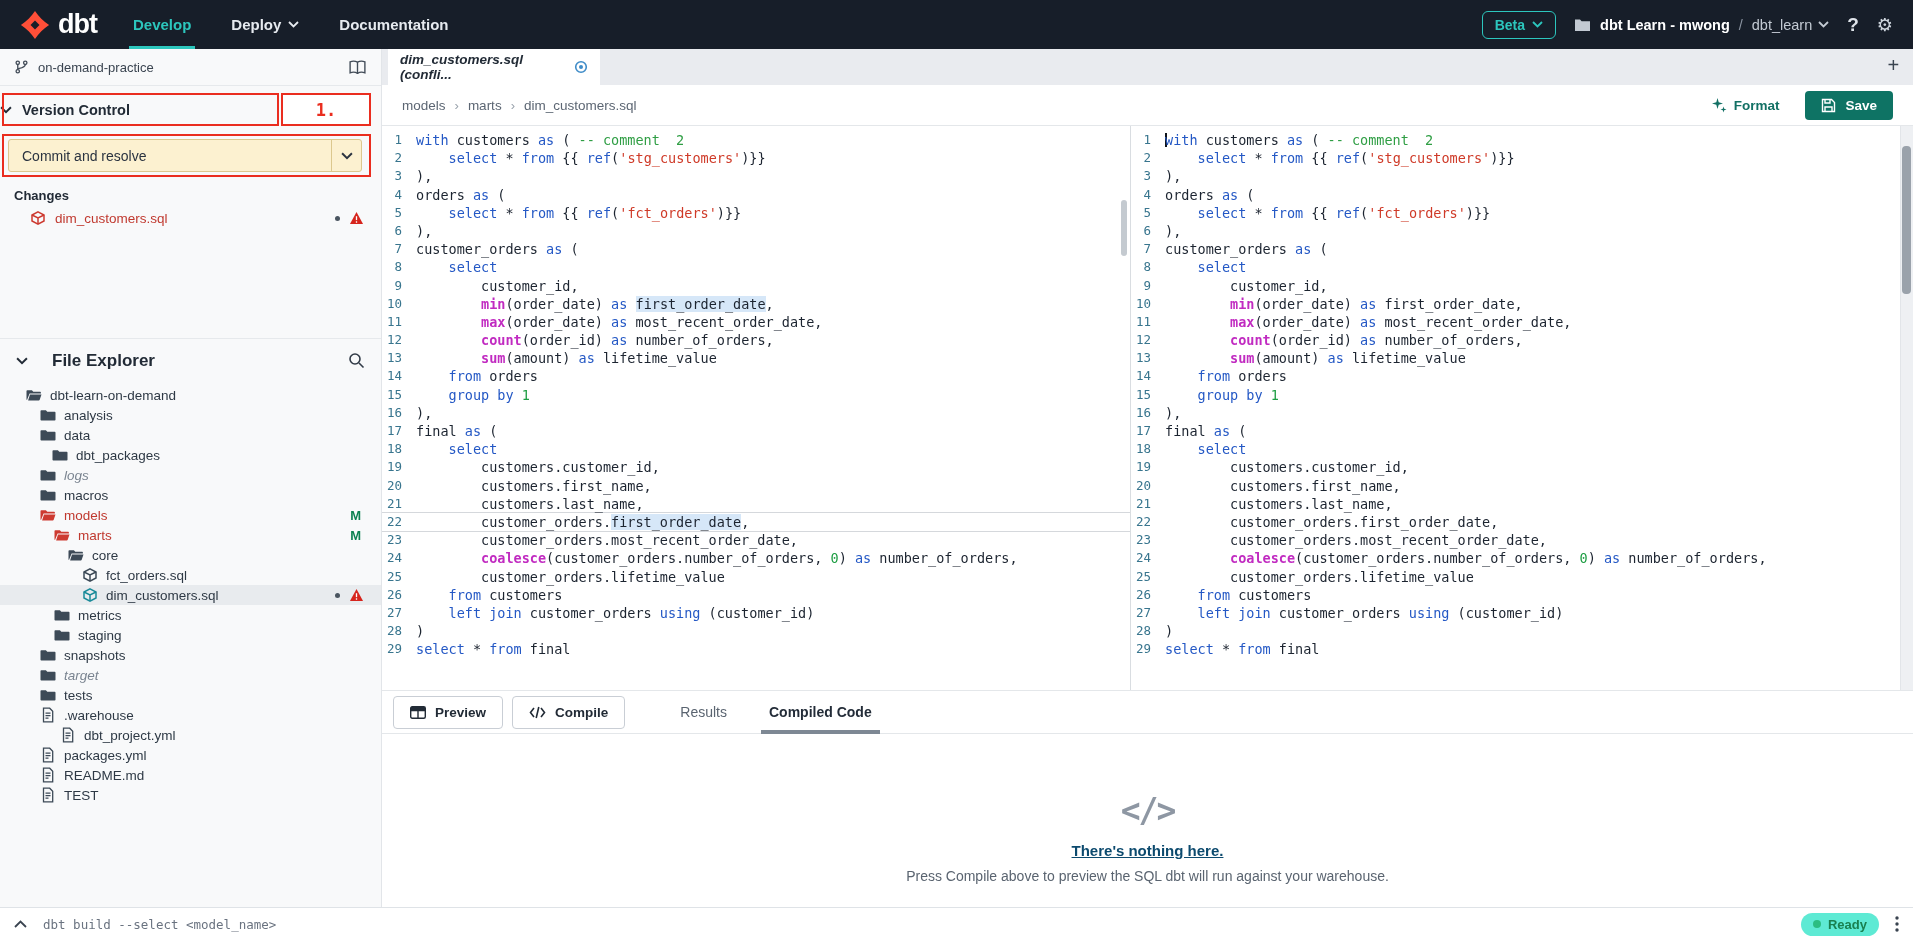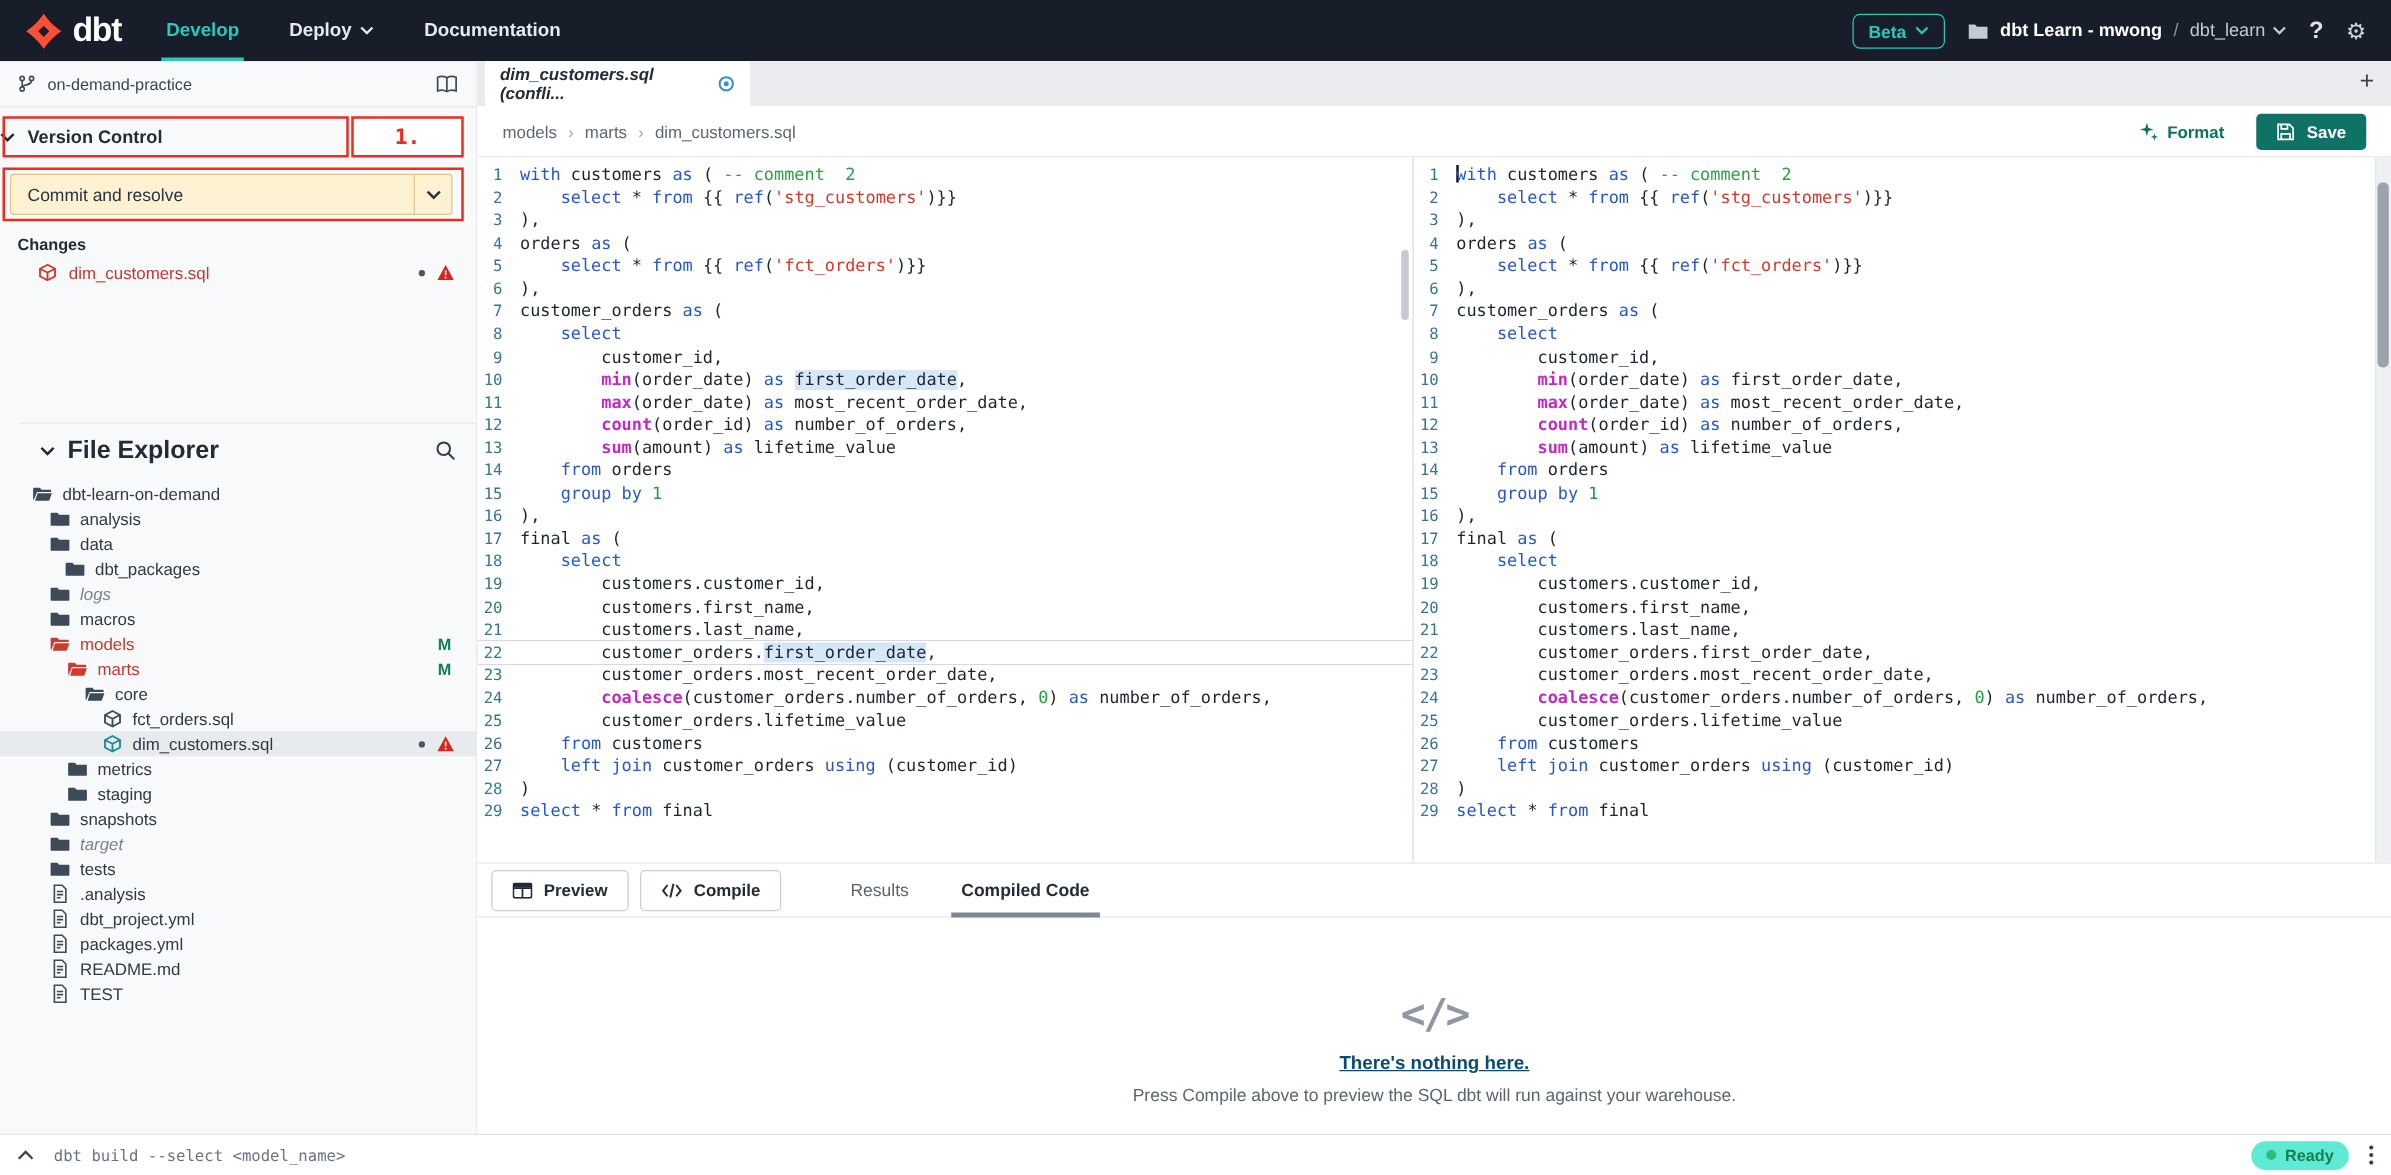--- a/index.html
+++ b/index.html
@@ -31,21 +31,21 @@
   .ann-vc { left:2px; top:44px; width:277px; height:33px; }
   .ann-1 { left:281px; top:44px; width:90px; height:33px; background:#fff; display:flex; align-items:center; justify-content:center; color:#ea2d1f; font-family:"DejaVu Sans Mono",monospace; font-weight:700; font-size:17px; }
   .ann-commit { left:2px; top:85px; width:369px; height:43px; }
   .commit-btn { position:absolute; left:8px; top:90px; width:354px; height:33px; display:flex; align-items:stretch; background:#fcf1d0; border:1px solid #dcc88e; border-radius:3px; cursor:pointer; }
   .commit-label { flex:1; display:flex; align-items:center; padding-left:13px; font-size:14px; color:#2a3340; }
   .commit-caret { width:30px; display:flex; align-items:center; justify-content:center; border-left:1px solid #dcc88e; color:#2a3340; }
   .changes-label { position:absolute; top:139px; left:14px; font-size:13px; font-weight:700; color:#222b36; }
   .changes-row { position:absolute; top:157px; left:0; right:0; height:24px; display:flex; align-items:center; padding-left:30px; gap:9px; font-size:13.5px; color:#c0392f; }
   .row-dot { position:absolute; right:41px; width:5px; height:5px; border-radius:50%; background:#4a5560; }
   .row-warn { position:absolute; right:17px; display:flex; }
-  .fe-header { position:absolute; top:289px; left:16px; right:0; height:44px; border-top:1px solid #e6e9ec; display:flex; align-items:center; padding:0 16px; gap:10px; font-size:20px; font-weight:700; color:#222b36; }
+  .fe-header { position:absolute; top:289px; left:0; right:0; height:44px; border-top:1px solid #e6e9ec; display:flex; align-items:center; padding:0 16px; gap:24px; font-size:17px; font-weight:700; color:#222b36; }
   .fe-header .spacer { flex:1; }
   #file-tree { position:absolute; top:336px; left:0; right:0; }
   .tree-row { height:20px; display:flex; align-items:center; gap:8px; font-size:13.5px; color:#2e3945; position:relative; cursor:pointer; }
   .tree-row.selected { background:#e8ebee; }
   .tree-row.red .tree-label { color:#c0392f; }
   .tree-row.italic .tree-label { font-style:italic; color:#7a8490; }
   .tree-badge { position:absolute; right:20px; color:#0d8152; font-weight:700; font-size:13px; }
   .tree-icon { display:flex; width:16px; height:16px; flex:none; }
 
   
@@ -382,23 +382,23 @@
         </span>
         <span class="tree-label">tests</span>
       </div>
       <div class="tree-row" style="padding-left: 40px;">
         <span class="tree-icon">
           <svg width="16" height="16" viewBox="0 0 16 16" fill="none" stroke="#3d4a57" stroke-width="1.3">
             <path d="M3.5 1.2h6.2l3 3v10.6H3.5z"></path>
             <path d="M5.5 6.2h5M5.5 8.7h5M5.5 11.2h3"></path>
           </svg>
         </span>
-        <span class="tree-label">.analysis</span>
-      </div>
-      <div class="tree-row" style="padding-left: 40px;">
+        <span class="tree-label">.warehouse</span>
+      </div>
+      <div class="tree-row" style="padding-left: 60px;">
         <span class="tree-icon">
           <svg width="16" height="16" viewBox="0 0 16 16" fill="none" stroke="#3d4a57" stroke-width="1.3">
             <path d="M3.5 1.2h6.2l3 3v10.6H3.5z"></path>
             <path d="M5.5 6.2h5M5.5 8.7h5M5.5 11.2h3"></path>
           </svg>
         </span>
         <span class="tree-label">dbt_project.yml</span>
       </div>
       <div class="tree-row" style="padding-left: 40px;">
         <span class="tree-icon">

